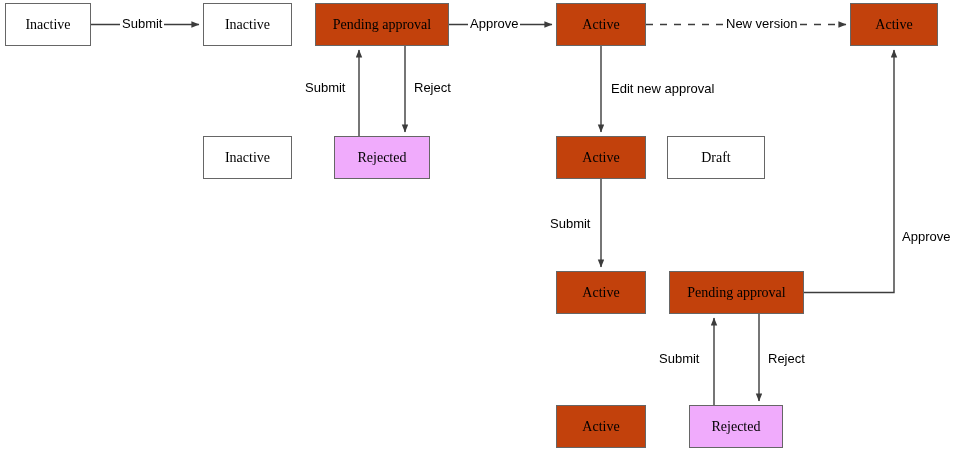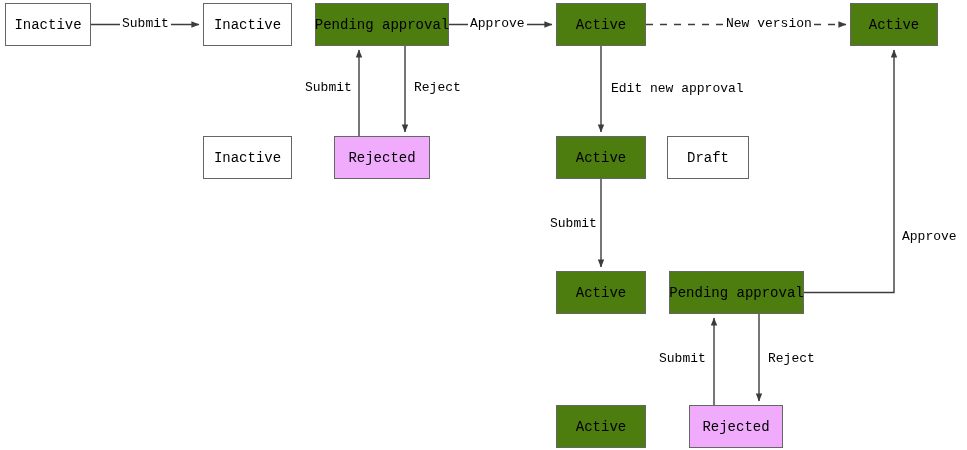--- a/index.html
+++ b/index.html
@@ -24,34 +24,34 @@
     width: 967px;
     height: 450px;
   }
   .node {
     position: absolute;
     box-sizing: border-box;
     border: 1px solid #666666;
     display: flex;
     align-items: center;
     justify-content: center;
-    font-family: Liberation Mono, monospace;
+    font-family: Liberation Serif, serif;
     font-size: 14px;
     color: #000000;
     line-height: 1;
     white-space: nowrap;
     z-index: 2;
   }
   .fill-white  { background: #ffffff; }
-  .fill-light  { background: #4d7c0f; }
+  .fill-light  { background: #c2410c; }
   .fill-medium { background: #f0abfc; }
 
   .edge-label {
     position: absolute;
-    font-family: Liberation Mono, monospace;
+    font-family: Liberation Sans, sans-serif;
     font-size: 13px;
     color: #000000;
     background: #ffffff;
     line-height: 1;
     white-space: nowrap;
     padding: 0 2px;
     z-index: 3;
   }
 </style>
 </head>
@@ -132,21 +132,21 @@
   </div>
 
   <div class="node fill-medium" style="left:334px; top:136px; width:96px; height:43px;">
     <span>Rejected</span>
   </div>
 
   <div class="node fill-light" style="left:556px; top:136px; width:90px; height:43px;">
     <span>Active</span>
   </div>
 
-  <div class="node fill-white" style="left:667px; top:136px; width:82px; height:43px;">
+  <div class="node fill-white" style="left:667px; top:136px; width:98px; height:43px;">
     <span>Draft</span>
   </div>
 
   <div class="node fill-light" style="left:556px; top:271px; width:90px; height:43px;">
     <span>Active</span>
   </div>
 
   <div class="node fill-light" style="left:669px; top:271px; width:135px; height:43px;">
     <span>Pending approval</span>
   </div>

